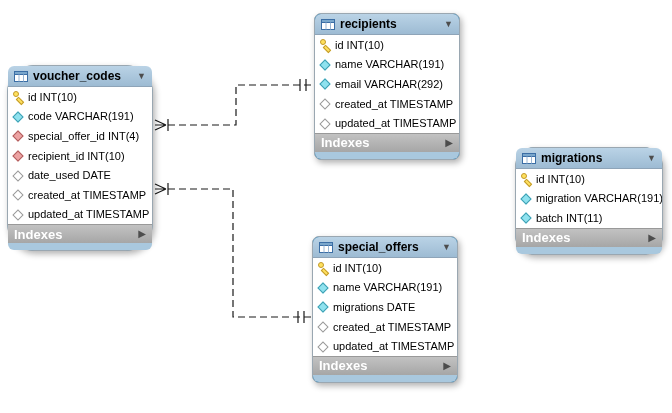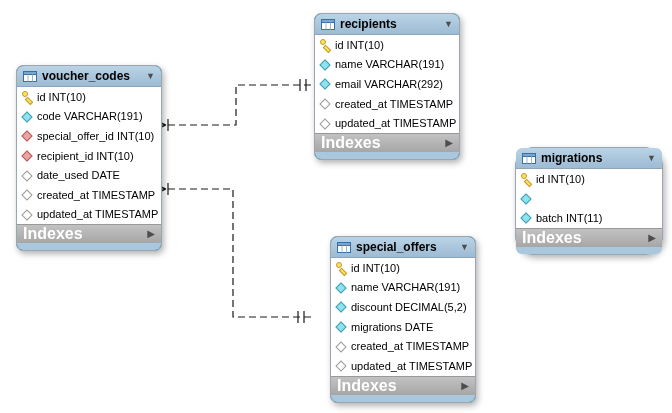--- a/index.html
+++ b/index.html
@@ -120,21 +120,21 @@
   .card-footer {
     height: 18px;
     display: flex;
     align-items: center;
     justify-content: space-between;
     padding: 0 6px;
     background: linear-gradient(var(--footer-gray-top, #c2c2c2), var(--footer-gray-bottom, #a6a6a6));
     border-top: 1px solid #999999;
   }
   .ftr-label {
-    font-size: 16px;
+    font-size: 13px;
     font-weight: bold;
     color: var(--footer-text, #ffffff);
   }
   .ftr-arrow {
     font-size: 10px;
     color: #4d4d4d;
     line-height: 1;
   }
   .card-strip {
     height: 7px;
@@ -154,21 +154,21 @@
       <path class="rel-solid" d="M155 120 L166 125 M155 125 L166 125 M155 130 L166 125 M168 119 V131"></path>
       <path class="rel-solid" d="M300 79 V91 M306 79 V91"></path>
     </g>
     <g>
       <path class="rel-line" d="M168 189 H233 V317 H314"></path>
       <path class="rel-solid" d="M155 184 L166 189 M155 189 L166 189 M155 194 L166 189 M168 183 V195"></path>
       <path class="rel-solid" d="M298 311 V323 M304 311 V323"></path>
     </g>
   </svg>
 
-  <div class="table-card" style="left:16px; top:65px; width:144px;">
+  <div class="table-card" style="left:7px; top:65px; width:144px;border-radius:27px;">
     <div class="card-header">
       <svg class="tbl-icon" width="14" height="11" viewBox="0 0 14 11">
         <rect x="0.5" y="0.5" width="13" height="10" fill="#ffffff" stroke="#3b6ea5"></rect>
         <rect x="0.5" y="0.5" width="13" height="3" fill="#7aa7cc" stroke="#3b6ea5"></rect>
         <line x1="5" y1="3.5" x2="5" y2="10.5" stroke="#9bb7d4"></line>
         <line x1="9.5" y1="3.5" x2="9.5" y2="10.5" stroke="#9bb7d4"></line>
       </svg>
       <span class="tbl-title">voucher_codes</span>
       <span class="hdr-arrow">▼</span>
     </div>
@@ -176,21 +176,21 @@
         <div class="row">
           <span class="icon icon-key"></span>
           <span class="col-label">id INT(10)</span>
         </div>
         <div class="row">
           <span class="icon icon-diamond-cyan"></span>
           <span class="col-label">code VARCHAR(191)</span>
         </div>
         <div class="row">
           <span class="icon icon-diamond-red"></span>
-          <span class="col-label">special_offer_id INT(10)</span>
+          <span class="col-label">special_offer_id INT(4)</span>
         </div>
         <div class="row">
           <span class="icon icon-diamond-red"></span>
           <span class="col-label">recipient_id INT(10)</span>
         </div>
         <div class="row">
           <span class="icon icon-diamond-hollow"></span>
           <span class="col-label">date_used DATE</span>
         </div>
         <div class="row">
@@ -242,43 +242,39 @@
           <span class="col-label">updated_at TIMESTAMP</span>
         </div>
       </div>
     <div class="card-footer">
       <span class="ftr-label">Indexes</span>
       <span class="ftr-arrow">▶</span>
     </div>
     <div class="card-strip"></div>
   </div>
 
-  <div class="table-card" style="left:330px; top:236px; width:144px;">
+  <div class="table-card" style="left:312px; top:236px; width:144px;">
     <div class="card-header">
       <svg class="tbl-icon" width="14" height="11" viewBox="0 0 14 11">
         <rect x="0.5" y="0.5" width="13" height="10" fill="#ffffff" stroke="#3b6ea5"></rect>
         <rect x="0.5" y="0.5" width="13" height="3" fill="#7aa7cc" stroke="#3b6ea5"></rect>
         <line x1="5" y1="3.5" x2="5" y2="10.5" stroke="#9bb7d4"></line>
         <line x1="9.5" y1="3.5" x2="9.5" y2="10.5" stroke="#9bb7d4"></line>
       </svg>
       <span class="tbl-title">special_offers</span>
       <span class="hdr-arrow">▼</span>
     </div>
     <div class="card-rows">
         <div class="row">
           <span class="icon icon-key"></span>
           <span class="col-label">id INT(10)</span>
         </div>
         <div class="row">
           <span class="icon icon-diamond-cyan"></span>
           <span class="col-label">name VARCHAR(191)</span>
-        </div>
-        <div class="row">
-          <span class="icon icon-diamond-cyan"></span>
-          <span class="col-label">discount DECIMAL(5,2)</span>
         </div>
         <div class="row">
           <span class="icon icon-diamond-cyan"></span>
           <span class="col-label">migrations DATE</span>
         </div>
         <div class="row">
           <span class="icon icon-diamond-hollow"></span>
           <span class="col-label">created_at TIMESTAMP</span>
         </div>
         <div class="row">
@@ -304,20 +300,21 @@
       <span class="tbl-title">migrations</span>
       <span class="hdr-arrow">▼</span>
     </div>
     <div class="card-rows">
         <div class="row">
           <span class="icon icon-key"></span>
           <span class="col-label">id INT(10)</span>
         </div>
         <div class="row">
           <span class="icon icon-diamond-cyan"></span>
+          <span class="col-label">migration VARCHAR(191)</span>
         </div>
         <div class="row">
           <span class="icon icon-diamond-cyan"></span>
           <span class="col-label">batch INT(11)</span>
         </div>
       </div>
     <div class="card-footer">
       <span class="ftr-label">Indexes</span>
       <span class="ftr-arrow">▶</span>
     </div>

